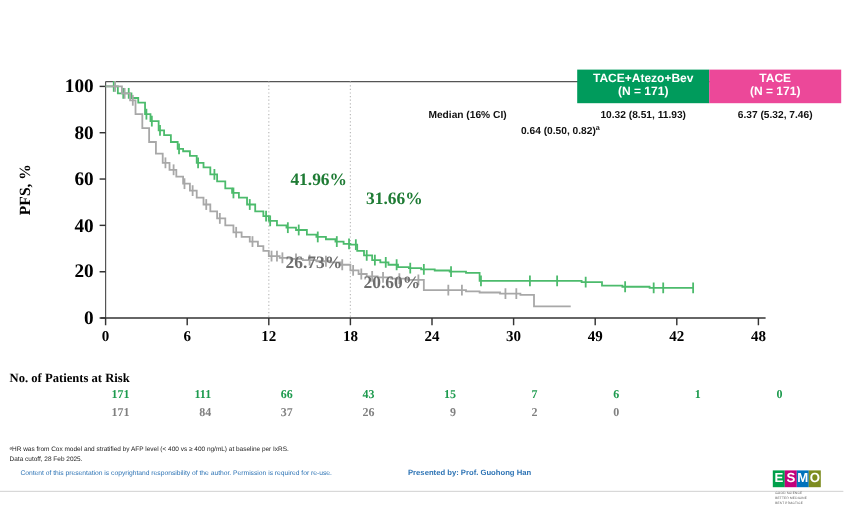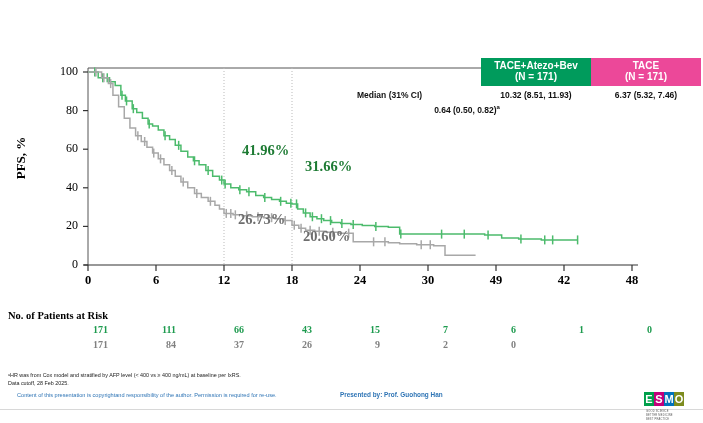--- a/index.html
+++ b/index.html
@@ -57,21 +57,21 @@
     font-size: 13px; font-weight: bold;
     transform: rotate(-90deg);
     font-family: "Liberation Serif", serif;
   }
   #xlabel {
     position: absolute; left: 0; top: 285px; width: 600px;
     text-align: center; font-size: 13.5px; font-weight: bold;
   }
   .ytick {
     position: absolute; width: 34px; text-align: right;
-    font-size: 12px; font-weight: normal;
+    font-size: 16px; font-weight: bold;
   }
   .xtick {
     position: absolute; width: 40px; text-align: center;
     font-size: 12.5px; font-weight: bold;
   }
 
   
   .ann {
     position: absolute; font-size: 14.5px; font-weight: bold;
     white-space: nowrap;
@@ -228,21 +228,21 @@
       <div class="sh green">
         <div>TACE+Atezo+Bev</div>
         <div>(N = 171)</div>
       </div>
       <div class="sh grey">
         <div>TACE</div>
         <div>(N = 171)</div>
       </div>
     </div>
     <div class="srow">
-      <div class="lbl">Median (31% CI)</div>
+      <div class="lbl">Median (16% CI)</div>
       <div class="v1">10.32 (8.51, 11.93)</div>
       <div class="v2">6.37 (5.32, 7.46)</div>
     </div>
     <div class="srow">
       <div class="vspan"><span>0.64 (0.50, 0.82)</span><sup>a</sup></div>
     </div>
   </div>
 
   <div id="risk-title">No. of Patients at Risk</div>
   <div class="risk-row green" id="risk-green" style="top: 324px;">

